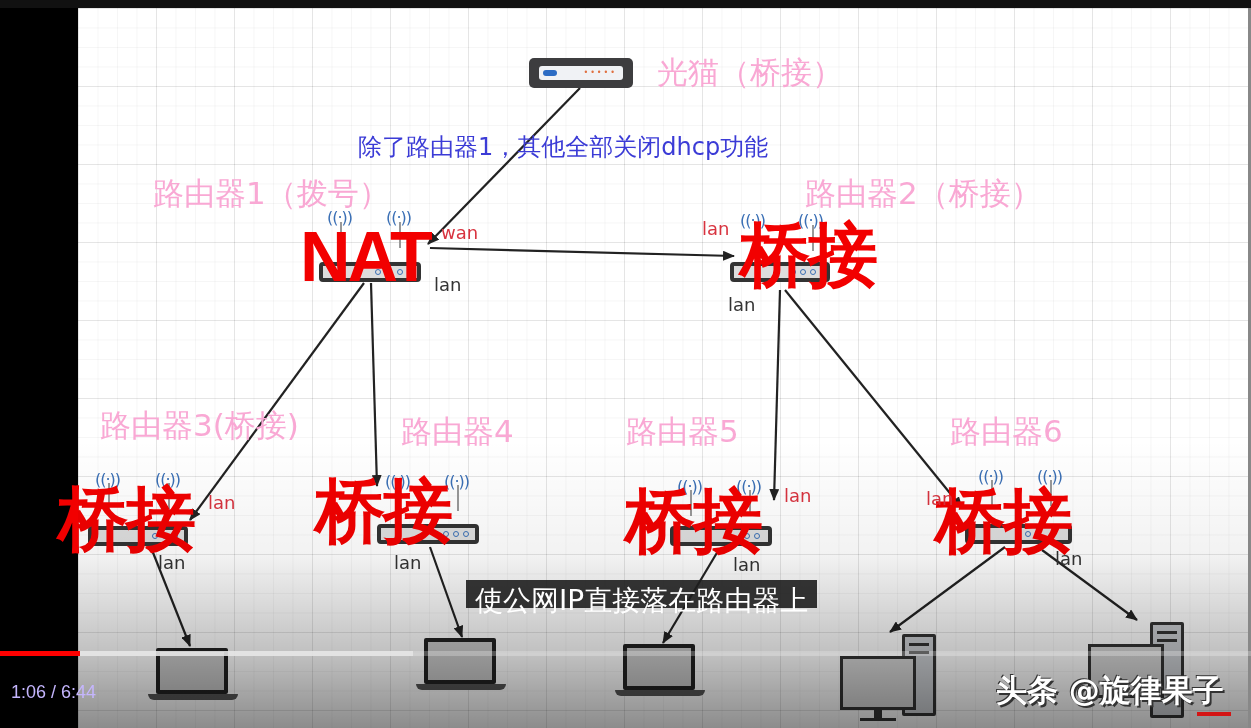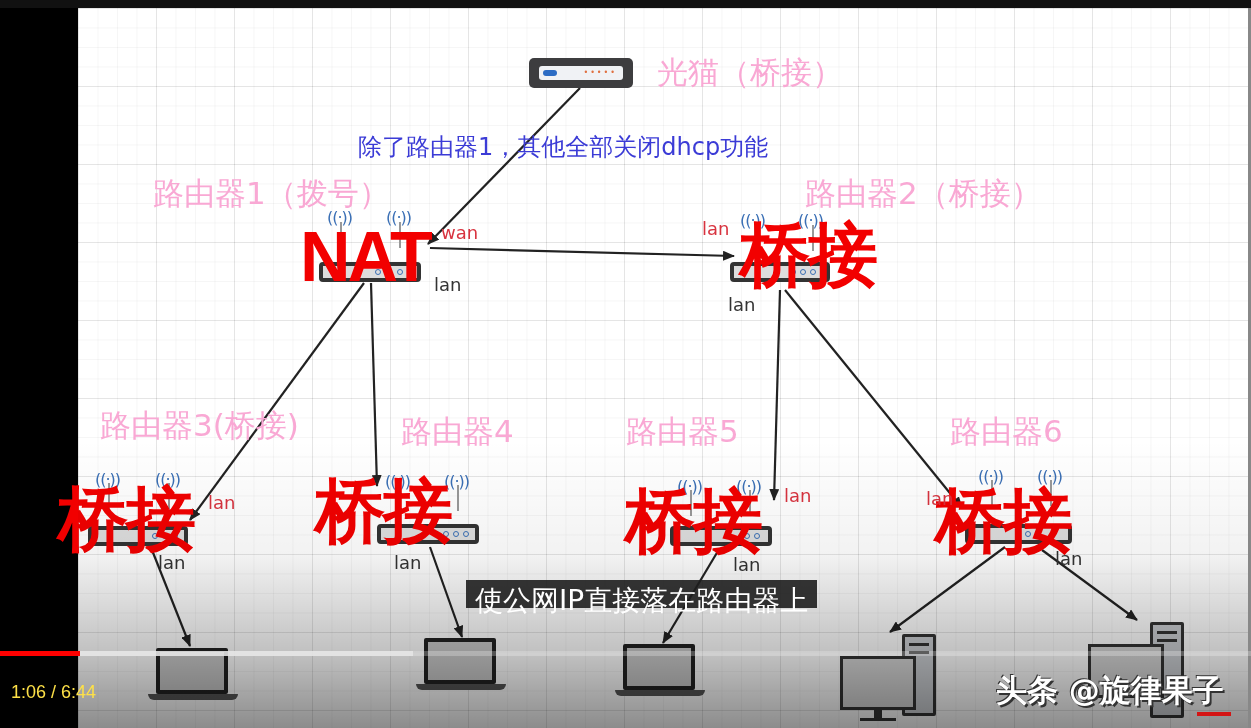--- a/index.html
+++ b/index.html
@@ -40,21 +40,21 @@
   .desktop .tower .slot{position:absolute;left:4px;width:20px;height:3px;background:#333;}
   .desktop .monitor{position:absolute;width:76px;height:54px;background:#d4d4d4;border:3px solid #333;box-sizing:border-box;}
   .desktop .stand{position:absolute;width:8px;height:8px;background:#333;}
   .desktop .foot{position:absolute;width:36px;height:3px;background:#333;}
   .shade{position:absolute;left:78px;top:440px;width:1170px;height:288px;
     background:linear-gradient(to bottom, rgba(0,0,0,0) 0%, rgba(0,0,0,0.05) 40%, rgba(0,0,0,0.25) 75%, rgba(0,0,0,0.45) 100%);}
   .subtitle{position:absolute;left:466px;top:580px;height:28px;padding:0 9px;background:rgba(30,30,30,0.9);color:#fff;font-size:28px;line-height:42px;white-space:nowrap;}
   .progress-track{position:absolute;left:0;top:651px;width:1251px;height:5px;background:rgba(255,255,255,0.25);}
   .progress-buffer{position:absolute;left:0;top:651px;width:413px;height:5px;background:rgba(230,230,230,0.85);}
   .progress-played{position:absolute;left:0;top:651px;width:80px;height:5px;background:#f00;}
-  .time{position:absolute;left:11px;top:682px;color:#fde047;font-size:18px;white-space:nowrap;font-family:"Liberation Sans",sans-serif;}
+  .time{position:absolute;left:11px;top:682px;color:#c4b5fd;font-size:18px;white-space:nowrap;font-family:"Liberation Sans",sans-serif;}
   .watermark{position:absolute;left:996px;top:670px;color:#fff;font-size:31px;font-weight:bold;white-space:nowrap;text-shadow:2px 2px 0 #333,-1px -1px 0 #333;}
   .wm-underline{position:absolute;left:1197px;top:712px;width:34px;height:4px;background:#d41414;}
 </style>
 </head>
 <body>
 
 <div class="topbar"></div>
 <div class="leftbar"></div>
 <div class="canvas"></div>
 <div class="rightedge"></div>

